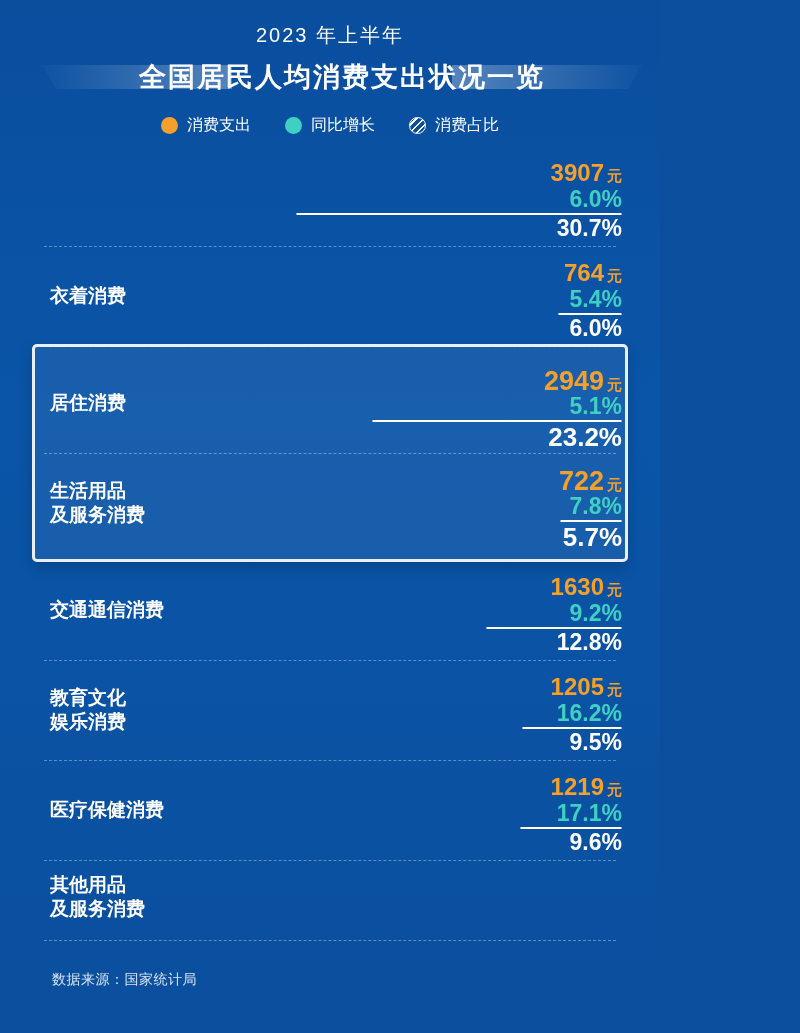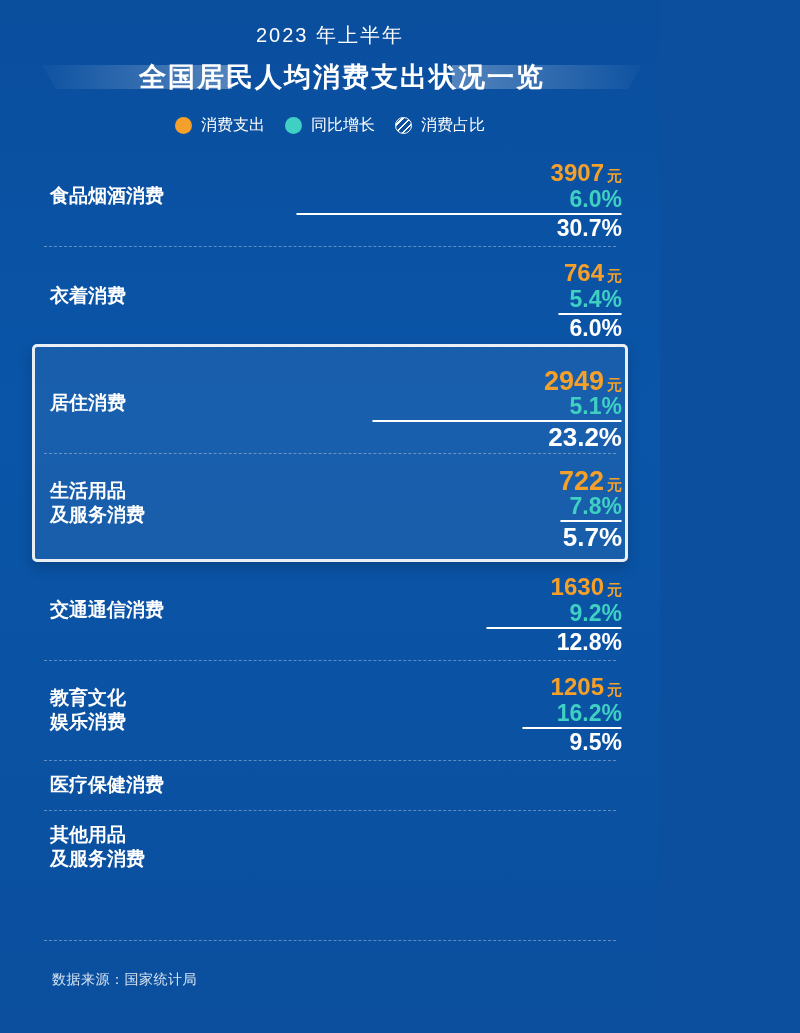--- a/index.html
+++ b/index.html
@@ -61,21 +61,21 @@
     letter-spacing: 2px;
     z-index: 2;
     padding: 0 14px;
   }
 
   
   .legend {
     display: flex;
     justify-content: center;
     align-items: center;
-    gap: 20px;
+    gap: 34px;
     margin-top: 18px;
     margin-bottom: 10px;
   }
   .legend-item {
     display: flex;
     align-items: center;
     gap: 9px;
   }
   .legend-swatch {
     width: 17px; height: 17px;
@@ -217,21 +217,20 @@
     <div class="legend-item">
       <span class="legend-swatch sw-hatch"></span>
       <span class="legend-label">消费占比</span>
     </div>
   </div>
 
   <div class="rows">
     <div class="highlight-box" id="highlight-box" style="top: 198px; height: 218px;"></div>
 
     <div class="row">
-      <div class="row-label">食品烟酒消费</div>
       <div class="bars">
         <div class="bar-line">
           <div class="bar bar-orange" style="width:420px"></div>
           <div class="bar-value v-orange"><span>3907</span><span class="unit">元</span></div>
         </div>
         <div class="bar-line">
           <div class="bar bar-teal" style="width:62px"></div>
           <div class="bar-value v-teal">6.0%</div>
         </div>
         <div class="bar-line">
@@ -328,20 +327,34 @@
         </div>
         <div class="bar-line">
           <div class="bar bar-hatch" style="width:100px"></div>
           <div class="bar-value v-white">9.5%</div>
         </div>
       </div>
     </div>
 
     <div class="row">
       <div class="row-label">医疗保健消费</div>
+      <div class="bars">
+        <div class="bar-line">
+          <div class="bar bar-orange" style="width:130px"></div>
+          <div class="bar-value v-orange"><span>1219</span><span class="unit">元</span></div>
+        </div>
+        <div class="bar-line">
+          <div class="bar bar-teal" style="width:176px"></div>
+          <div class="bar-value v-teal">17.1%</div>
+        </div>
+        <div class="bar-line">
+          <div class="bar bar-hatch" style="width:102px"></div>
+          <div class="bar-value v-white">9.6%</div>
+        </div>
+      </div>
     </div>
 
     <div class="row">
       <div class="row-label">其他用品
 及服务消费</div>
     </div>
 
   </div>
 
   <div class="bottom-rule"></div>

